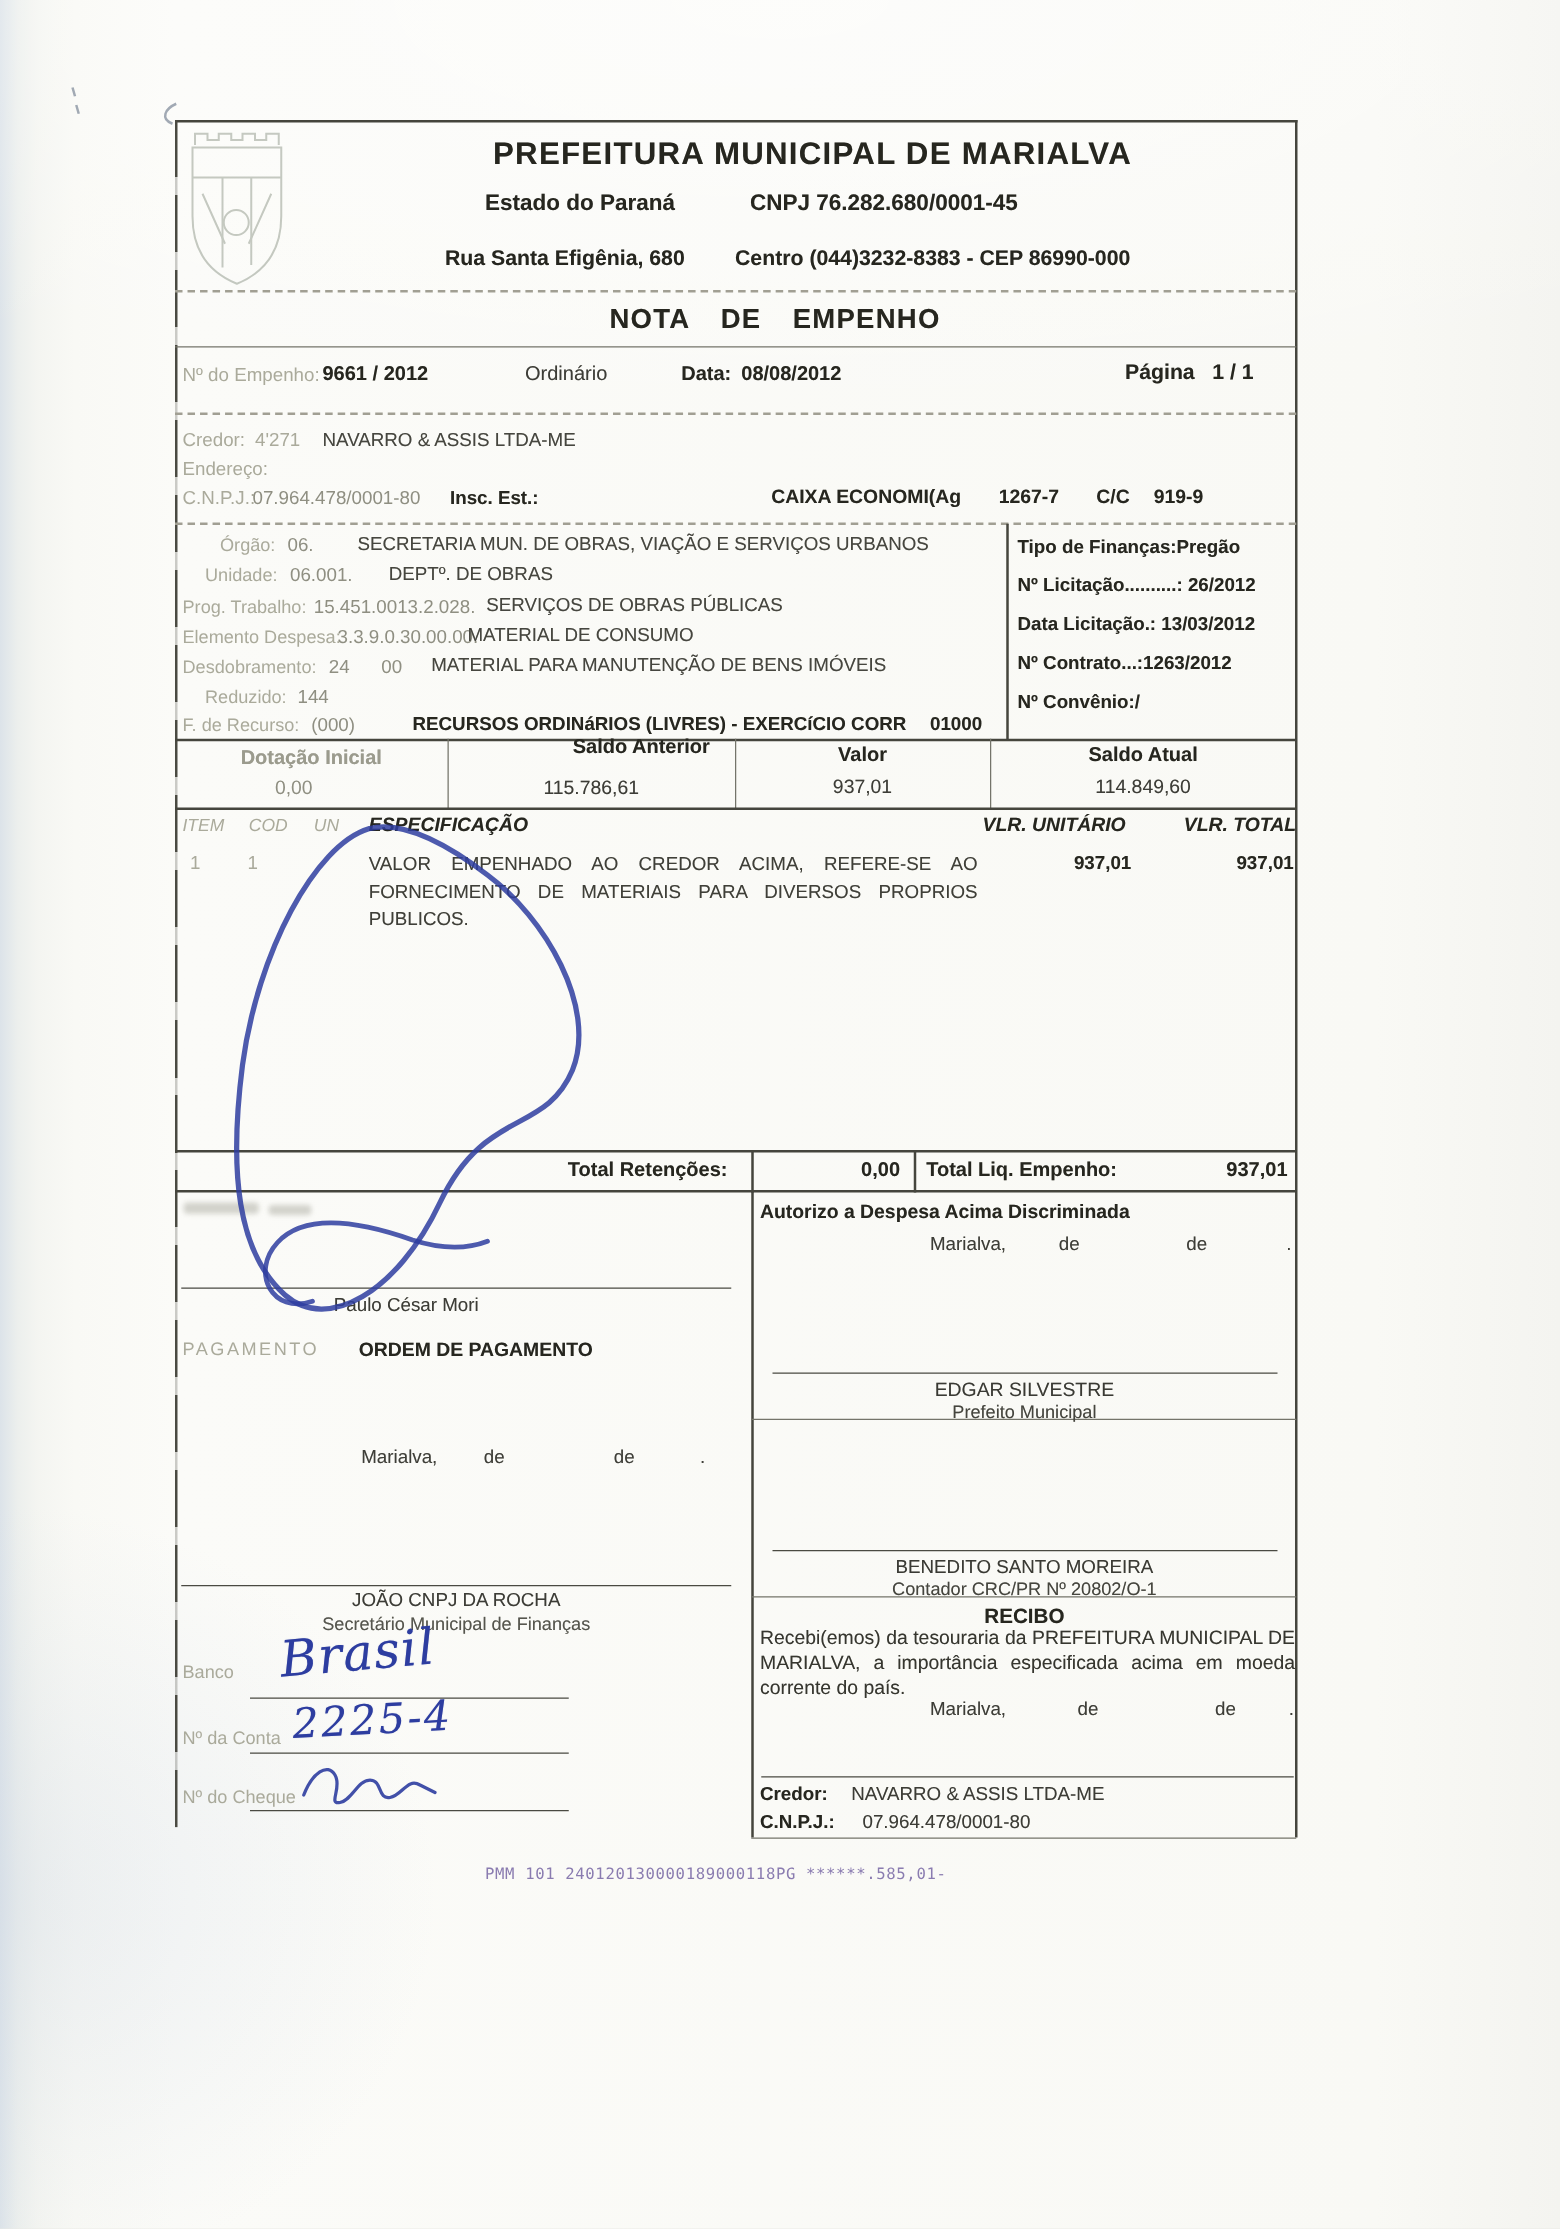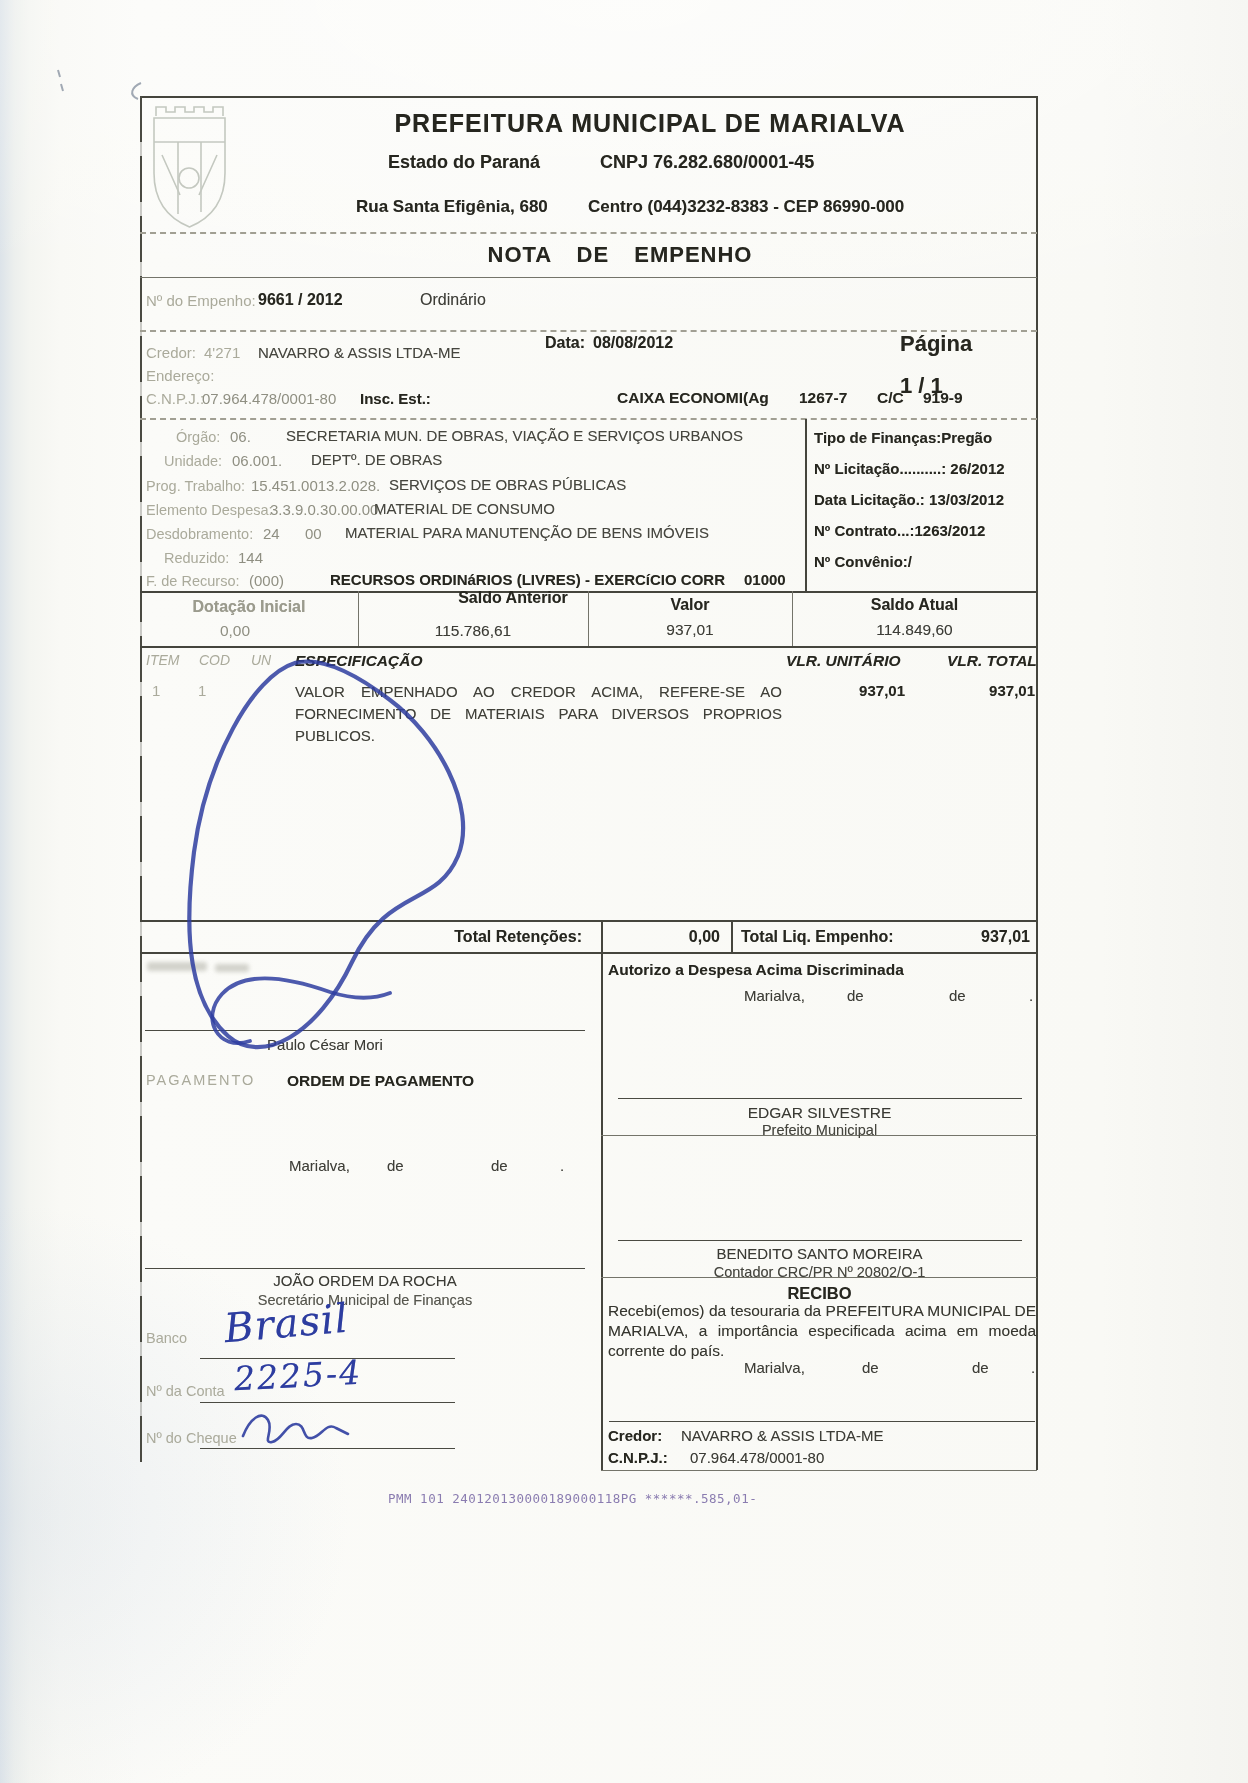--- a/index.html
+++ b/index.html
@@ -23,21 +23,21 @@
   .hlt{position:absolute;background:#74746a;height:1px;}
   .dash{position:absolute;height:0;border-top:2px dashed #a19f93;}
   .vl{position:absolute;background:#45453d;width:2px;}
   .vlt{position:absolute;background:#74746a;width:1px;}
   .sig{position:absolute;background:#4a4a42;height:1px;}
   .vledge{position:absolute;width:2px;background:repeating-linear-gradient(180deg,#4a4a42 0 46px,rgba(74,74,66,.28) 46px 60px);}
   .hw{position:absolute;font-family:"DejaVu Serif",serif;font-style:italic;color:#2d3da0;white-space:nowrap;text-shadow:0 0 .6px rgba(45,61,160,.5);}
   .smudge{position:absolute;background:rgba(145,145,132,.38);filter:blur(2px);border-radius:3px;}
   .footer-code{position:absolute;font-family:"DejaVu Sans Mono",monospace;color:#8a7cb0;font-size:12.5px;letter-spacing:.5px;white-space:nowrap;}
   svg.overlay{position:absolute;left:0;top:0;pointer-events:none;}
-  .row{display:flex;margin-top:43px;}
+  .row{display:flex;}
 </style>
 </head>
 <body>
 
 <div class="page">
 
   <div class="hl" style="left:140px;top:96px;width:898px;"></div>
   <div class="vledge" style="left:140px;top:96px;height:1366px;"></div>
   <div class="vl" style="left:1036px;top:96px;height:1374px;"></div>
   <div class="dash" style="left:140px;top:232px;width:897px;"></div>
@@ -86,21 +86,21 @@
   <div class="t b u" style="left:588px;top:196px;font-size:17px;">Centro  (044)3232-8383  -  CEP 86990-000</div>
   <div class="t b" style="left:340px;top:241px;width:560px;text-align:center;font-size:22px;word-spacing:18px;letter-spacing:1px;">NOTA DE EMPENHO</div>
 
   <div class="t f" style="left:146px;top:292px;">Nº do Empenho:</div>
   <div class="t b" style="left:258px;top:290px;font-size:16px;">9661 / 2012</div>
   <div class="t" style="left:420px;top:290px;font-size:16px;">Ordinário</div>
   <div class="t b row" style="left:545px;top:290px;font-size:16px;gap:8px;">
     <span>Data:</span>
     <span>08/08/2012</span>
   </div>
-  <div class="t b row" style="left:900px;top:287px;font-size:22px;gap:14px;flex-direction:column;">
+  <div class="t b row" style="left:900px;top:287px;font-size:17px;gap:14px;">
     <span>Página</span>
     <span>1 / 1</span>
   </div>
 
   <div class="t f" style="left:146px;top:344px;">Credor:</div>
   <div class="t f" style="left:204px;top:344px;">4'271</div>
   <div class="t" style="left:258px;top:344px;color:#46463f;">NAVARRO &amp; ASSIS LTDA-ME</div>
   <div class="t f" style="left:146px;top:367px;">Endereço:</div>
   <div class="t f" style="left:146px;top:390px;">C.N.P.J.:</div>
   <div class="t g" style="left:202px;top:390px;">07.964.478/0001-80</div>
@@ -196,21 +196,21 @@
   <div class="smudge" style="left:147px;top:962px;width:60px;height:9px;"></div>
   <div class="smudge" style="left:215px;top:964px;width:34px;height:8px;"></div>
 
   <div class="t c" style="left:145px;top:1036px;width:360px;color:#3c3c36;">Paulo César Mori</div>
   <div class="t f" style="left:146px;top:1071px;font-size:14.5px;letter-spacing:2px;">PAGAMENTO</div>
   <div class="t b" style="left:287px;top:1071px;font-size:15.5px;">ORDEM DE PAGAMENTO</div>
   <div class="t" style="left:289px;top:1157px;color:#3f3f39;">Marialva,</div>
   <div class="t" style="left:387px;top:1157px;color:#3f3f39;">de</div>
   <div class="t" style="left:491px;top:1157px;color:#3f3f39;">de</div>
   <div class="t" style="left:560px;top:1157px;color:#3f3f39;">.</div>
-  <div class="t c" style="left:145px;top:1272px;width:440px;color:#3c3c36;">JOÃO ORDEM DA ROCHA</div>
+  <div class="t c" style="left:145px;top:1272px;width:440px;color:#3c3c36;">JOÃO CNPJ DA ROCHA</div>
   <div class="t c" style="left:145px;top:1291px;width:440px;font-size:14.5px;color:#56564e;">Secretário Municipal de Finanças</div>
 
   <div class="t f" style="left:146px;top:1329px;font-size:14.5px;">Banco</div>
   <div class="t f" style="left:146px;top:1382px;font-size:14.5px;">Nº da Conta</div>
   <div class="t f" style="left:146px;top:1429px;font-size:14.5px;">Nº do Cheque</div>
 
   <div class="hw" style="left:224px;top:1300px;font-size:40px;letter-spacing:1px;transform:rotate(-5deg);">Brasil</div>
   <div class="hw" style="left:234px;top:1356px;font-size:33px;letter-spacing:2px;transform:rotate(-3deg);">2225-4</div>
 
   <div class="footer-code" style="left:388px;top:1491px;">PMM 101 240120130000189000118PG ******.585,01-</div>

